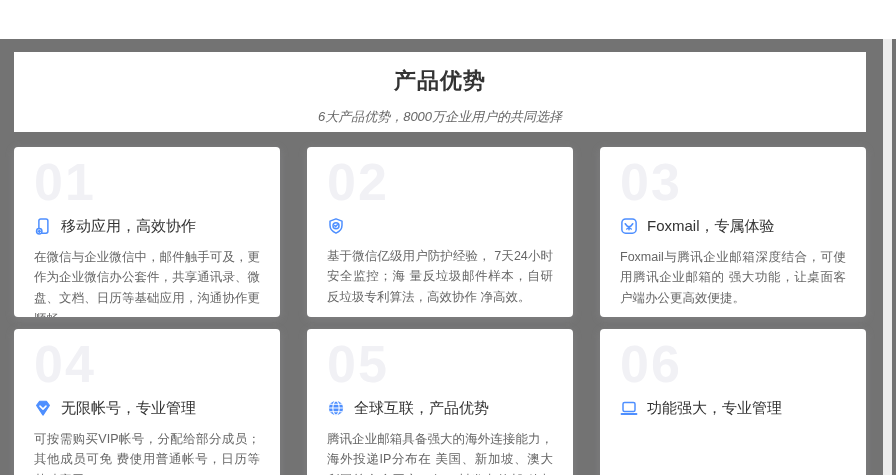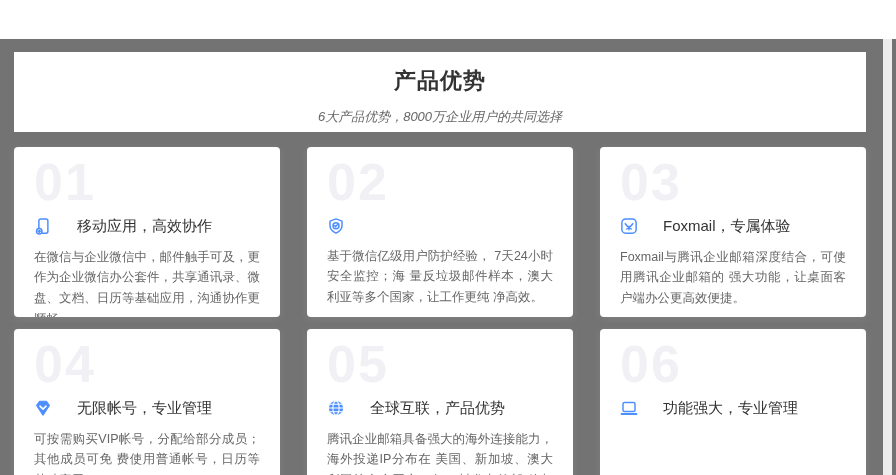--- a/index.html
+++ b/index.html
@@ -71,21 +71,21 @@
     font-size: 52px;
     line-height: 1.05;
     font-weight: 700;
     color: #f1f1f5;
     letter-spacing: 2px;
   }
 
   .card-title-row {
     display: flex;
     align-items: flex-start;
-    gap: 25px;
+    gap: 9px;
     margin-top: 7px;
   }
   .card-icon { width: 18px; height: 18px; flex: 0 0 18px; display: inline-flex; }
   .card-icon svg { width: 18px; height: 18px; display: block; }
 
   .card-title {
     font-size: 15px;
     font-weight: 500;
     color: #333333;
   }
@@ -131,21 +131,21 @@
       <div class="card-number">02</div>
       <div class="card-title-row">
         <span class="card-icon">
           <svg viewBox="0 0 24 24" fill="none" stroke="#4e8fff" stroke-width="2" stroke-linecap="round" stroke-linejoin="round">
             <path d="M12 2.5l8 3v5.5c0 5-3.2 8.5-8 10.5-4.8-2-8-5.5-8-10.5V5.5z"></path>
             <circle cx="12" cy="11.5" r="4"></circle>
             <path d="M10.3 11.5l1.3 1.3 2.2-2.4"></path>
           </svg>
         </span>
       </div>
-      <div class="card-desc">基于微信亿级用户防护经验， 7天24小时安全监控；海 量反垃圾邮件样本，澳大利亚等多个国家，让工作更纯 净高效。</div>
+      <div class="card-desc">基于微信亿级用户防护经验， 7天24小时安全监控；海 量反垃圾邮件样本，自研反垃圾专利算法，高效协作 净高效。</div>
     </div>
 
     <div class="card">
       <div class="card-number">03</div>
       <div class="card-title-row">
         <span class="card-icon">
           <svg viewBox="0 0 24 24" fill="none" stroke="#4e8fff" stroke-width="2" stroke-linecap="round" stroke-linejoin="round">
             <rect x="2.5" y="2.5" width="19" height="19" rx="5"></rect>
             <path d="M7 9c1.5 2.5 3 4 5 4s3.5-1.5 5-4"></path>
             <path d="M12 13v4M9 16l3-2 3 2"></path>

